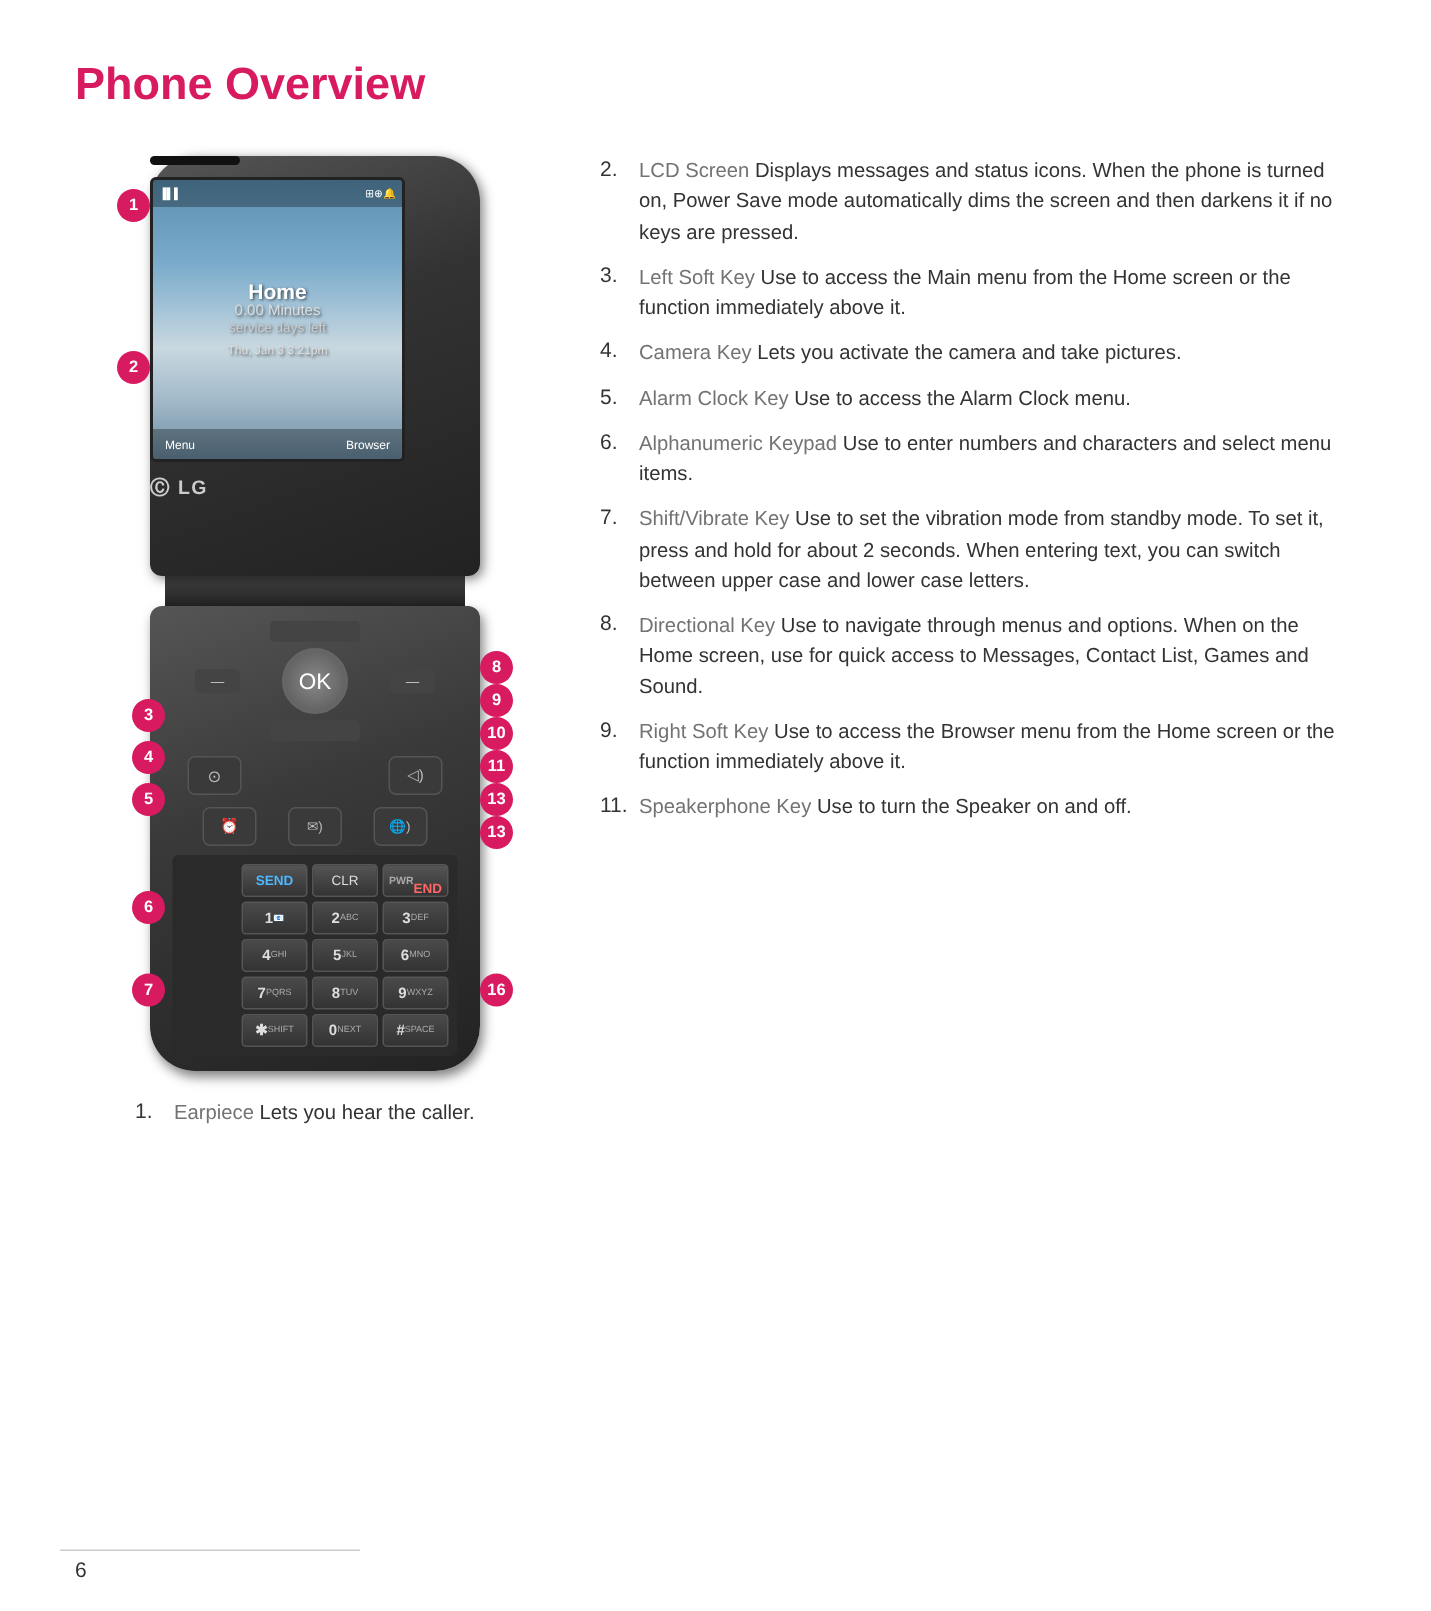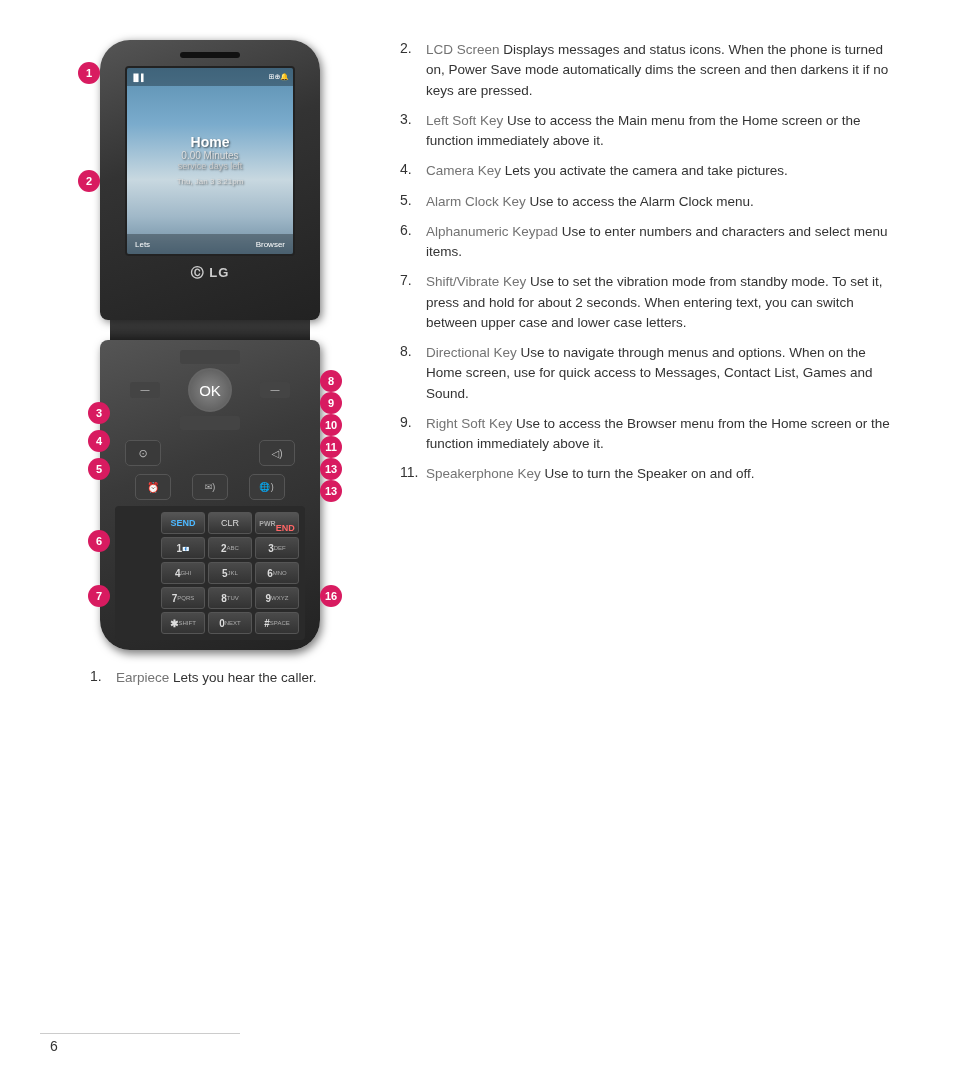--- a/index.html
+++ b/index.html
@@ -43,22 +43,21 @@
     .phone-top-half {
       background: linear-gradient(160deg, #555 0%, #333 40%, #222 100%);
       border-radius: 30px 30px 8px 8px;
       width: 220px;
       height: 280px;
       margin: 0 auto;
       position: relative;
       box-shadow: 2px 2px 8px rgba(0,0,0,0.5);
       display: flex;
       flex-direction: column;
-      align-items: center;
-      padding-top: 12px;
+      align-items: flex-start;
     }
     .phone-speaker-slot {
       width: 60px;
       height: 6px;
       background: #111;
       border-radius: 3px;
       margin-bottom: 8px;
     }
     .phone-screen {
       width: 170px;
@@ -311,20 +310,21 @@
     .badge-10 { top: 374px; right: 8px; }
     .badge-11 { top: 396px; right: 8px; }
     .badge-12 { top: 418px; right: 8px; }
     .badge-13 { top: 440px; right: 8px; }
     .badge-14 { top: 545px; right: 8px; }
   </style>
 </head>
 <body>
 
 <div class="page">
+  <div class="page-title">Phone Overview</div>
 
   <div class="content-area">
 
     <div class="phone-column">
       <div class="phone-wrap">
 
         <div class="badge badge-1">1</div>
         <div class="badge badge-2">2</div>
         <div class="badge badge-3">3</div>
         <div class="badge badge-4">4</div>
@@ -346,21 +346,21 @@
               <span>▐▌▌</span>
               <span>⊞⊕🔔</span>
             </div>
             <div class="screen-body">
               <div class="home-text">Home</div>
               <div class="minutes-text">0.00 Minutes</div>
               <div class="service-text">service days left</div>
               <div style="margin-top:6px;font-size:8px;color:#ddd;">Thu, Jan 3  3:21pm</div>
             </div>
             <div class="screen-bottom-bar">
-              <span>Lets</span>
+              <span>Menu</span>
               <span>Browser</span>
             </div>
           </div>
           <div class="lg-logo">Ⓒ LG</div>
         </div>
 
         <div class="phone-hinge"></div>
 
         <div class="phone-bottom-half">
 

